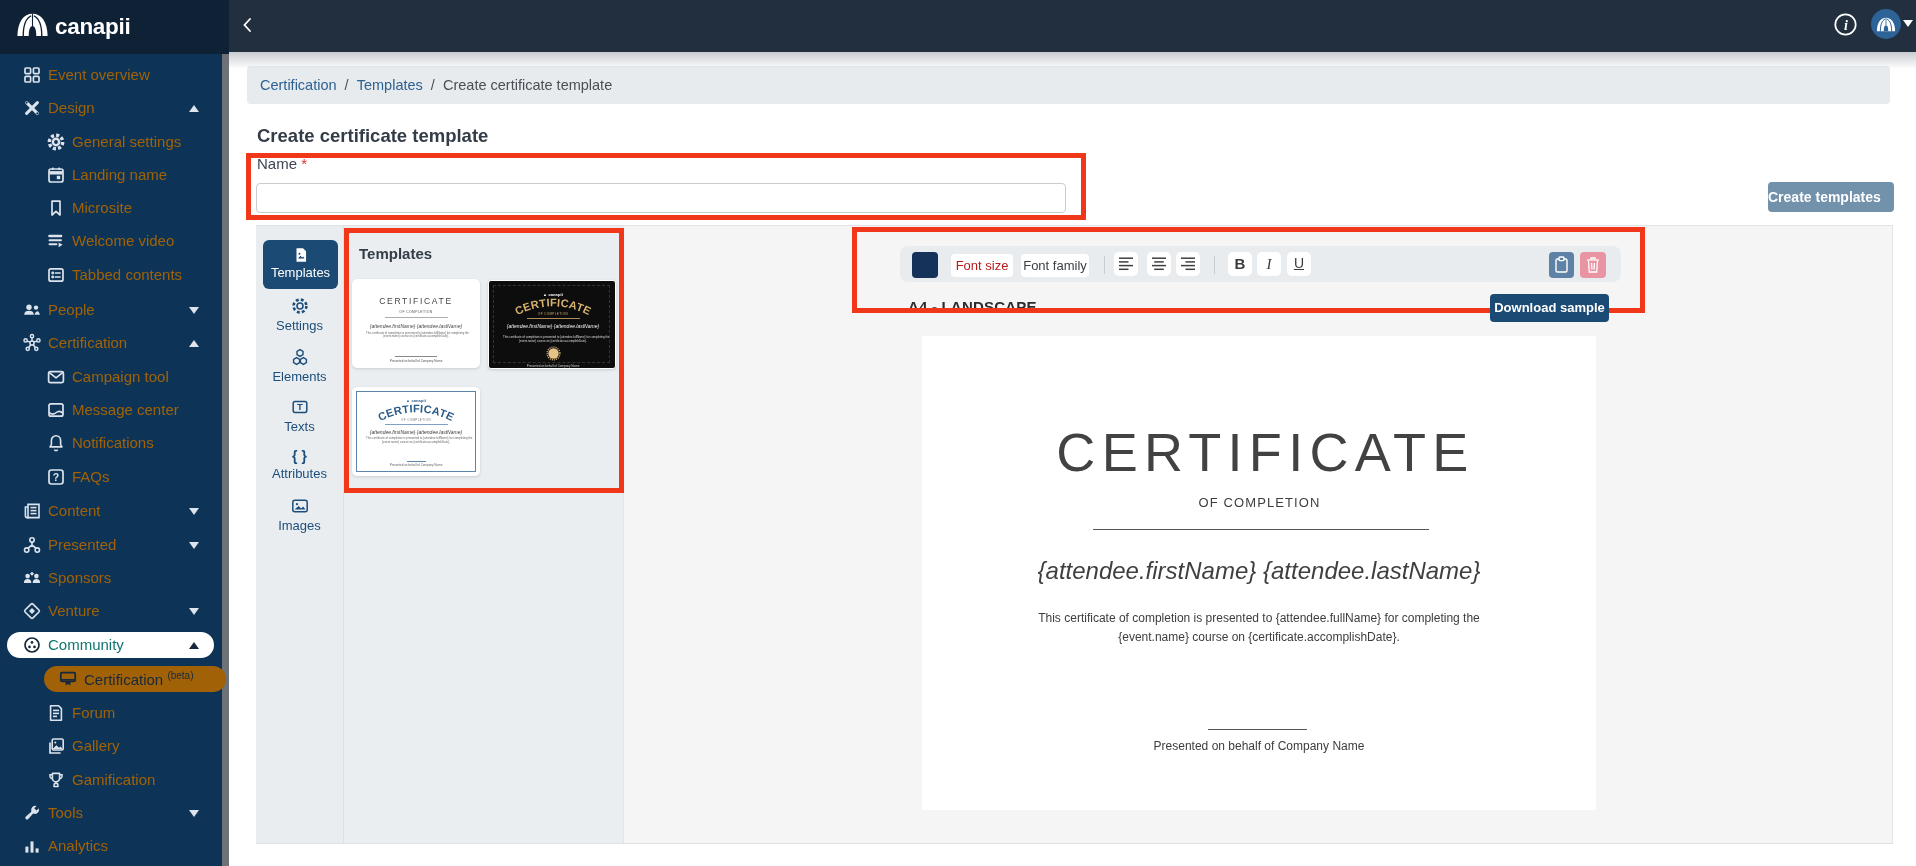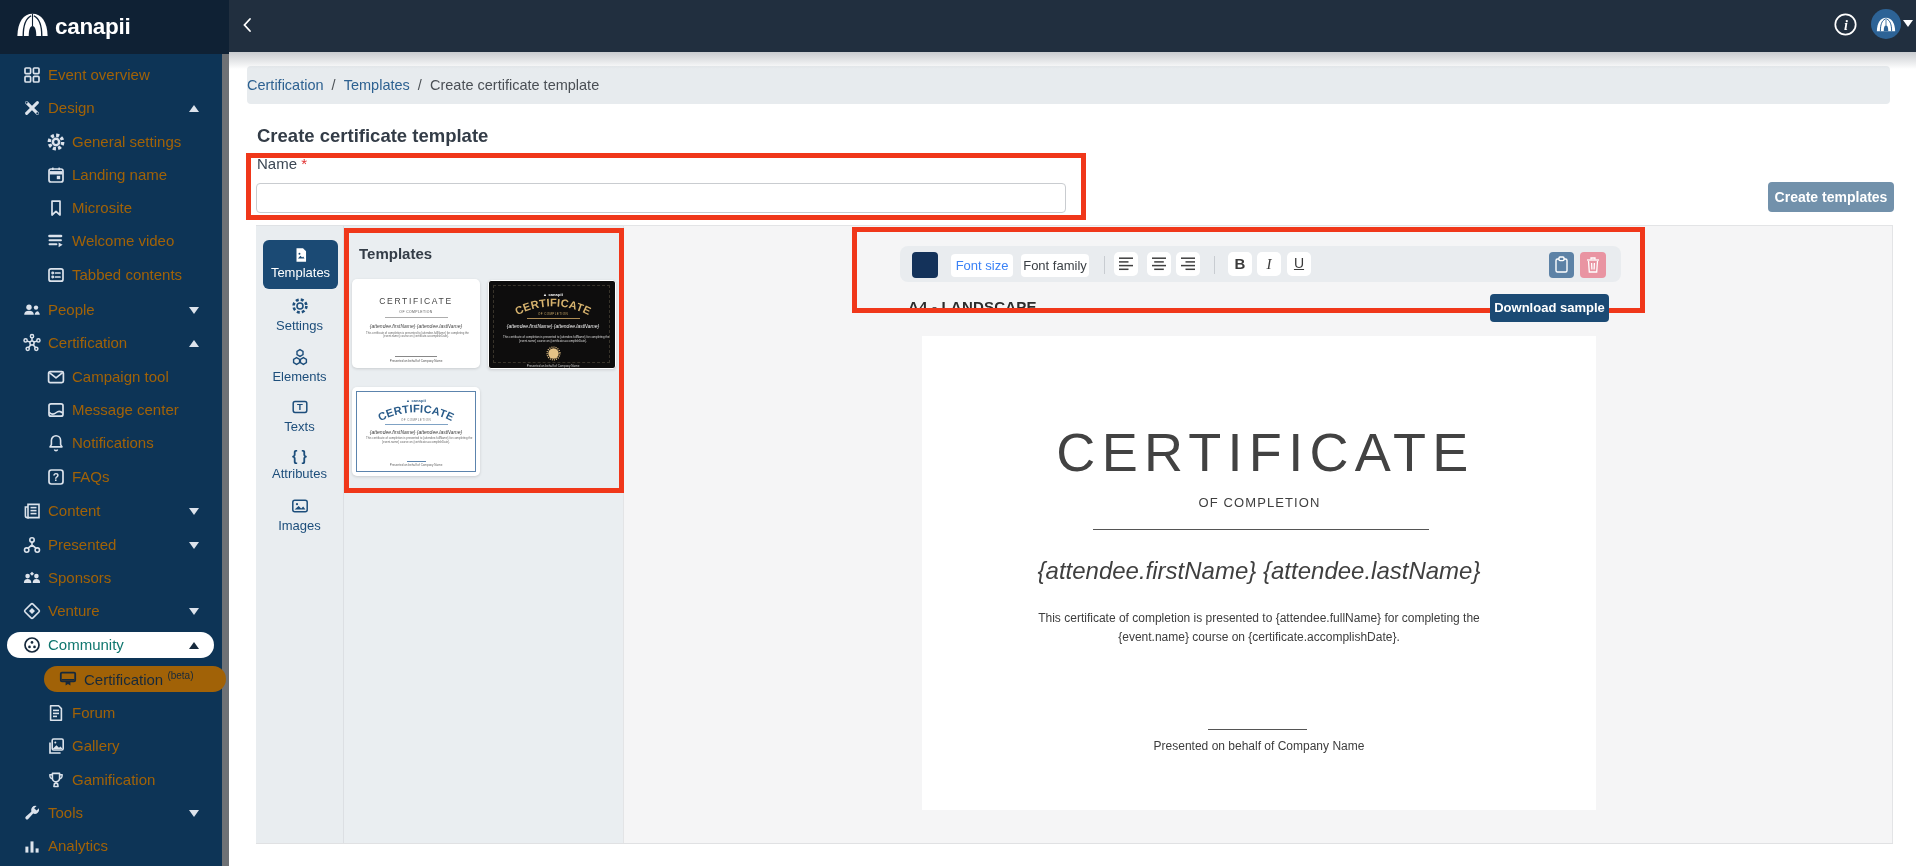--- a/index.html
+++ b/index.html
@@ -18,28 +18,28 @@
 .car{position:absolute;left:189px;top:10px;width:0;height:0;border-left:5.5px solid transparent;border-right:5.5px solid transparent;border-top:7px solid #dce3ec}
 .car.up{border-top:none;border-bottom:7px solid #dce3ec}
 .mi.actA{background:#fff;border-radius:14px;left:7px;width:207px;color:#0f766e}
 .mi.actA svg{left:15px}.mi.actA .lb{left:41px}.mi.actA .car{left:182px;border-bottom-color:#16293c}
 .mi.actB{background:#a16207;border-radius:14px;left:44px;width:182px;color:#16293c}
 .mi.actB svg{left:14px}.mi.actB .lb{left:40px}
 
 #top{left:229px;top:0;width:1687px;height:52px;background:#212f3f;color:#fff}
 #ttl{left:407px;top:16px;width:800px;font-size:13.5px;color:#f2f4f6;white-space:nowrap;text-align:center}
 
-#bc{left:247px;top:66px;width:1643px;height:38px;background:#e7ebee;border-radius:4px;font-size:14.5px;line-height:38px;color:#4e5358}
+#bc{left:247px;top:66px;width:1643px;height:38px;background:#e7ebee;border-radius:4px;font-size:14.5px;line-height:38px;padding-left:13px;color:#4e5358}
 #bc a{color:#2d6191;text-decoration:none}
 
 #h1{left:257px;top:125px;font-size:18.5px;font-weight:700;color:#333c47}
 #nmlb{left:257px;top:155px;font-size:15px;color:#3c4754}
 #nmlb b{color:#e03131;font-weight:400}
 #inp{left:256px;top:183px;width:810px;height:30px;background:#fff;border:1px solid #c9ccd0;border-radius:4px}
-#crtbtn{left:1768px;top:182px;width:126px;height:30px;background:#7291ab;border-radius:4px;color:#fff;font-size:14px;font-weight:700;text-align:center;line-height:30px}
+#crtbtn{left:1768px;top:182px;width:126px;height:30px;background:#7291ab;border-radius:4px;color:#fff;font-size:14px;font-weight:700;line-height:30px}
 
 #strip{left:256px;top:225px;width:87px;height:619px;background:#e9edf0;border-top:1px solid #dfe2e5}
 #tpanel{left:343px;top:225px;width:280px;height:619px;background:#eaeef1;border-top:1px solid #dfe2e5;border-left:1px solid #dcdfe3}
 #canvas{left:623px;top:225px;width:1270px;height:619px;background:#f5f5f6;border:1px solid #e3e4e6;border-bottom:none}
 #pbot{left:256px;top:843px;width:1637px;height:1px;background:#e0e1e3}
 .vtab{position:absolute;left:256px;width:87px;text-align:center;color:#1d4e7b;font-size:13px}
 .vtab svg{display:block;margin:0 auto 2px auto}
 #acttab{left:263px;top:240px;width:75px;height:49px;background:#1b4a74;border-radius:6px;color:#fff;font-size:13px;text-align:center}
 #acttab svg{display:block;margin:6px auto 1px auto}
 
@@ -374,21 +374,21 @@
   <div class="a" style="left:0;top:42px;width:128px;text-align:center;font-size:5px;font-style:italic;color:#3a3a3a">{attendee.firstName} {attendee.lastName}</div>
   <div class="a" style="left:14px;top:50px;width:100px;text-align:center;font-size:2.9px;color:#666;line-height:3.8px;white-space:nowrap">This certificate of completion is presented to {attendee.fullName} for completing the<br>{event.name} course on {certificate.accomplishDate}.</div>
   <div class="a" style="left:55px;top:73.5px;width:19px;height:1px;background:#5c84ad"></div>
   <div class="a" style="left:0;top:75.5px;width:128px;text-align:center;font-size:3px;color:#666">Presented on behalf of Company Name</div>
 </div>
 
 <div class="a" style="left:229px;top:52px;width:1687px;height:17px;background:linear-gradient(#c9ccd0,rgba(255,255,255,0))"></div>
 
 <div class="a" style="left:900px;top:246px;width:721px;height:36px;background:#e9ecef;border-radius:8px"></div>
 <div class="a" style="left:912px;top:252px;width:26px;height:26px;background:#14325a;border-radius:4px"></div>
-<div class="a" style="left:951px;top:254px;width:62px;height:23px;background:#fff;border-radius:4px;font-size:13px;color:#3b82f6;text-align:center;line-height:23px">Font size</div>
+<div class="a" style="left:951px;top:254px;width:62px;height:23px;background:#fff;border-radius:4px;font-size:13px;color:#b91c1c;text-align:center;line-height:23px">Font size</div>
 <div class="a" style="left:1021px;top:254px;width:68px;height:23px;background:#fff;border-radius:4px;font-size:13px;color:#3a3f44;text-align:center;line-height:23px">Font family</div>
 <div class="a" style="left:1104px;top:256px;width:1px;height:18px;background:#c8ccd1"></div>
 <div class="a" style="left:1114px;top:252px;width:24px;height:24px;background:#fff;border-radius:5px"><svg width="24" height="24" viewBox="0 0 24 24" stroke="#3f3f3f" stroke-width="1.5">
         <line x1="5" y1="6.2" x2="19" y2="6.2"></line>
         <line x1="5" y1="9.9" x2="14.5" y2="9.9"></line>
         <line x1="5" y1="13.6" x2="19" y2="13.6"></line>
         <line x1="5" y1="17.3" x2="14.5" y2="17.3"></line>
       </svg></div>
 <div class="a" style="left:1147px;top:252px;width:24px;height:24px;background:#fff;border-radius:5px"><svg width="24" height="24" viewBox="0 0 24 24" stroke="#3f3f3f" stroke-width="1.5">
         <line x1="5" y1="6.2" x2="19" y2="6.2"></line>

